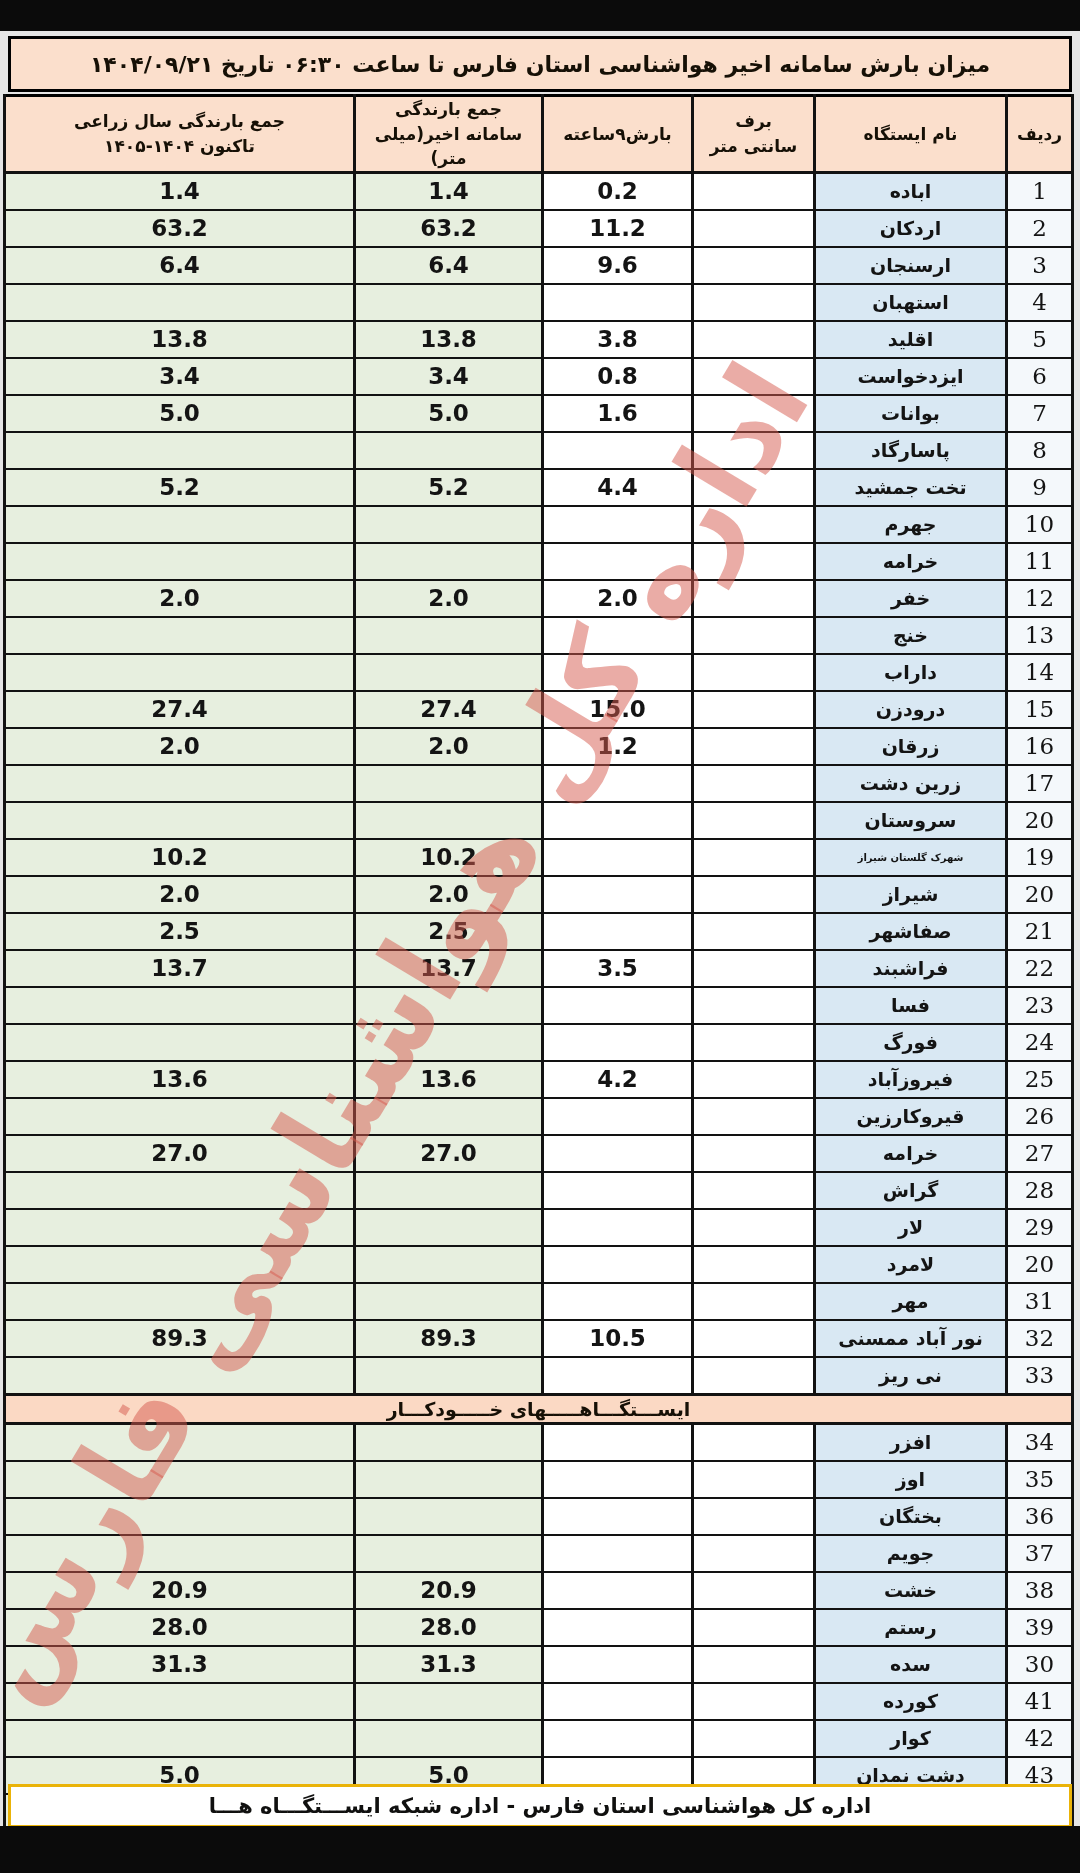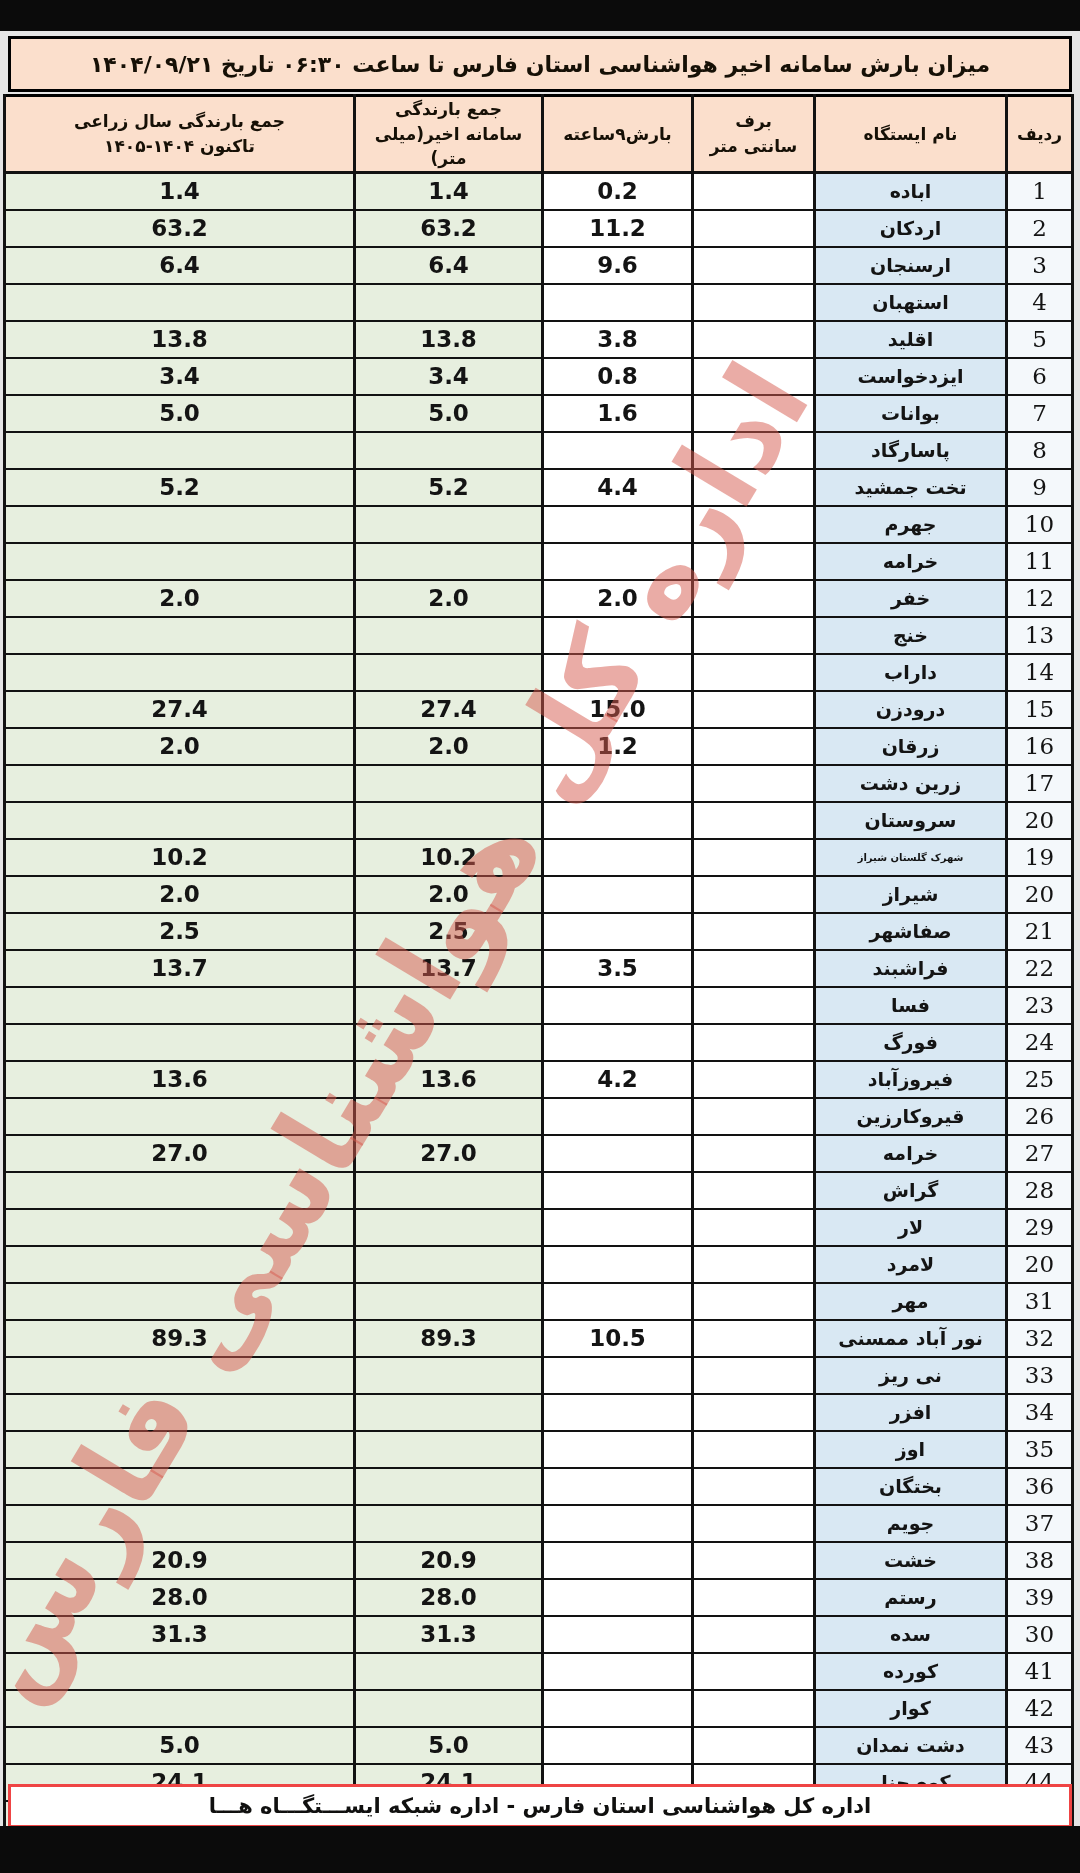--- a/index.html
+++ b/index.html
@@ -43,21 +43,21 @@
     background:#fbd9c4;height:26px;font-weight:bold;font-size:19px;color:#161006;
     border-width:3px;
   }
   tr.avg .cell-recent,tr.avg .cell-year{background:#f1f1f1;color:#e81717;}
   tr.avg .cell-snow,tr.avg .cell-rain9h{background:#fafafa;}
   tr.avg .cell-no{background:#ffffff;font-family:"DejaVu Sans",sans-serif;font-weight:bold;font-size:21px;color:#111;}
   tr.avg .cell-name{font-size:20px;}
 
   .footer{
     position:absolute;top:1784px;left:8px;right:8px;height:38px;
-    background:#ffffff;border:3px solid #ef4444;
+    background:#ffffff;border:3px solid #eab308;
     display:flex;align-items:center;justify-content:center;
     font-weight:bold;font-size:21px;color:#10100f;
   }
 
   .watermark{
     position:absolute;top:772px;left:-40px;width:1080px;
     text-align:center;white-space:nowrap;
     font-size:115px;font-weight:bold;
     color:rgba(213,89,77,0.5);
     transform:rotate(-59deg);transform-origin:center;
@@ -360,20 +360,23 @@
           <td class="cell-year">89.3</td>
         </tr>
         <tr>
           <td class="cell-no">33</td>
           <td class="cell-name">نی ریز</td>
           <td class="cell-snow"></td>
           <td class="cell-rain9h"></td>
           <td class="cell-recent"></td>
           <td class="cell-year"></td>
         </tr>
+        <tr class="band">
+          <td colspan="6">ایســـتگـــاهـــــهای خـــــودکـــار</td>
+        </tr>
         <tr>
           <td class="cell-no">34</td>
           <td class="cell-name">افزر</td>
           <td class="cell-snow"></td>
           <td class="cell-rain9h"></td>
           <td class="cell-recent"></td>
           <td class="cell-year"></td>
         </tr>
         <tr>
           <td class="cell-no">35</td>

